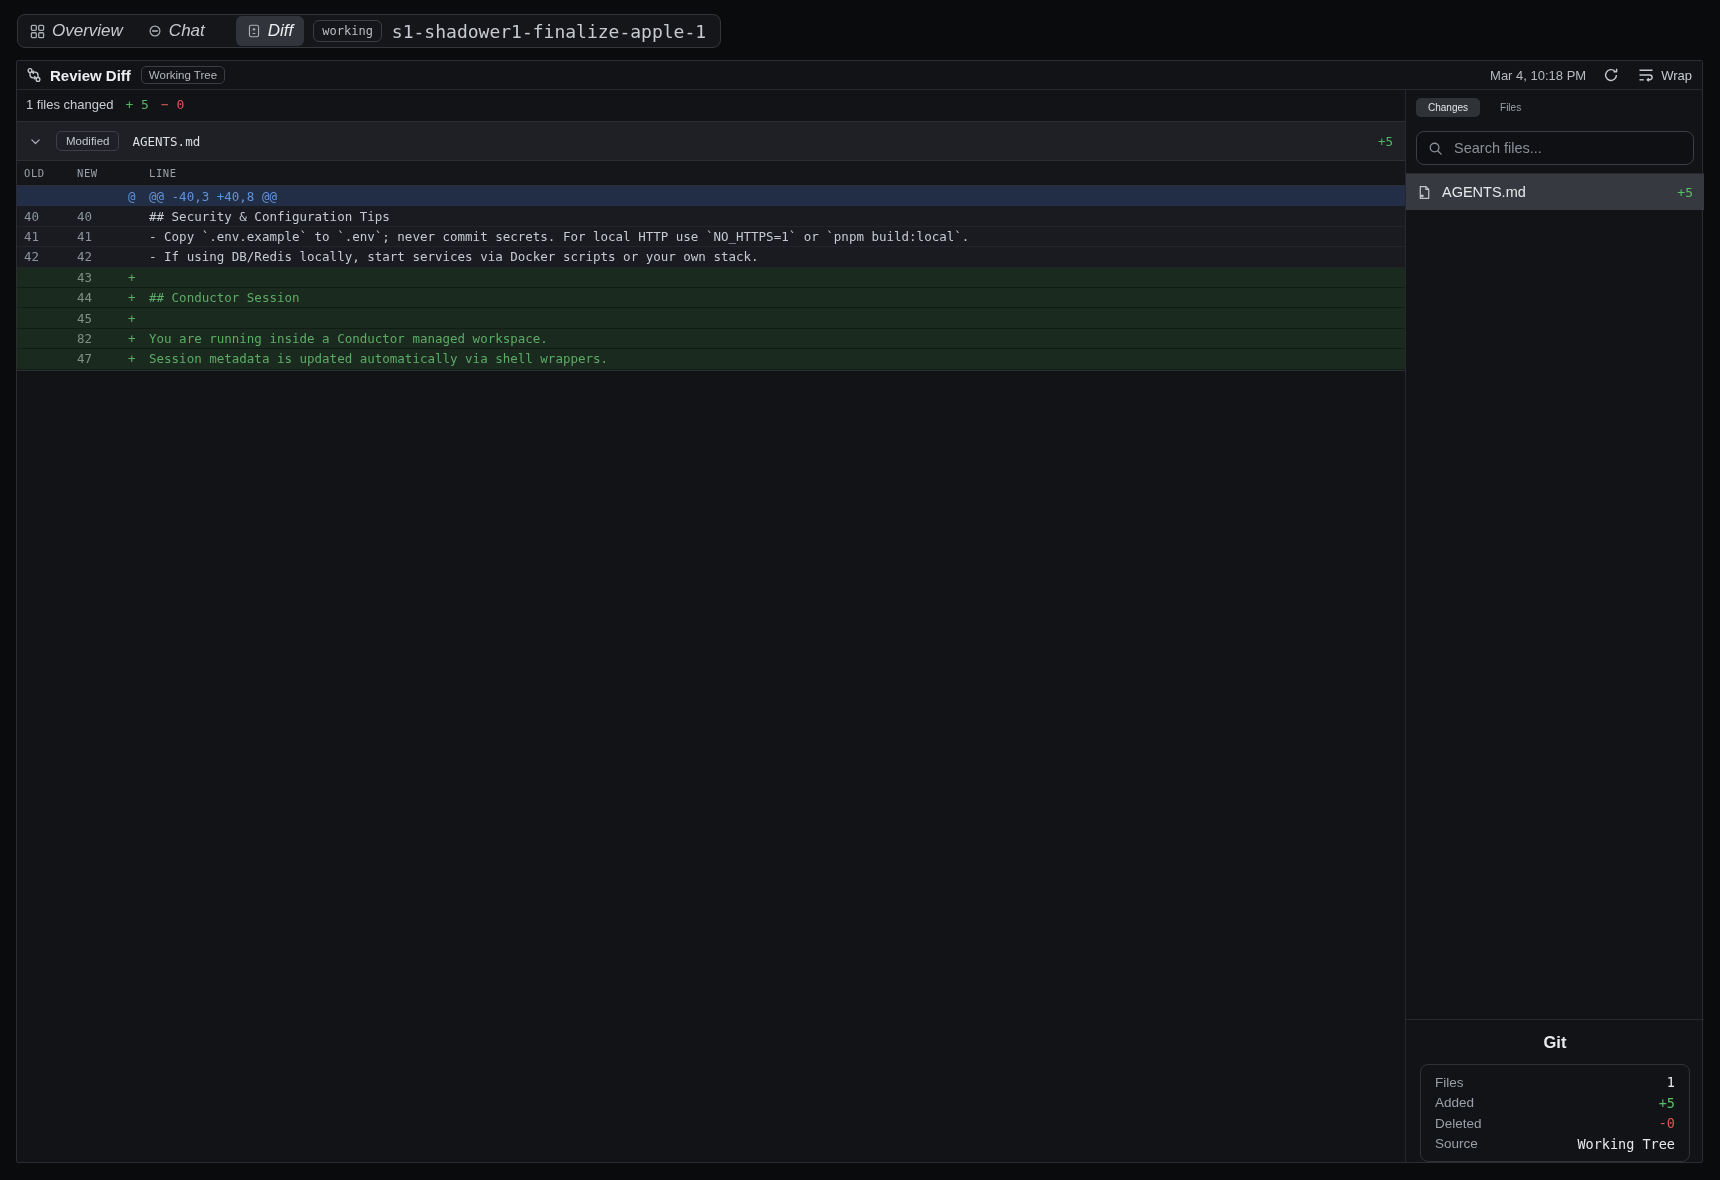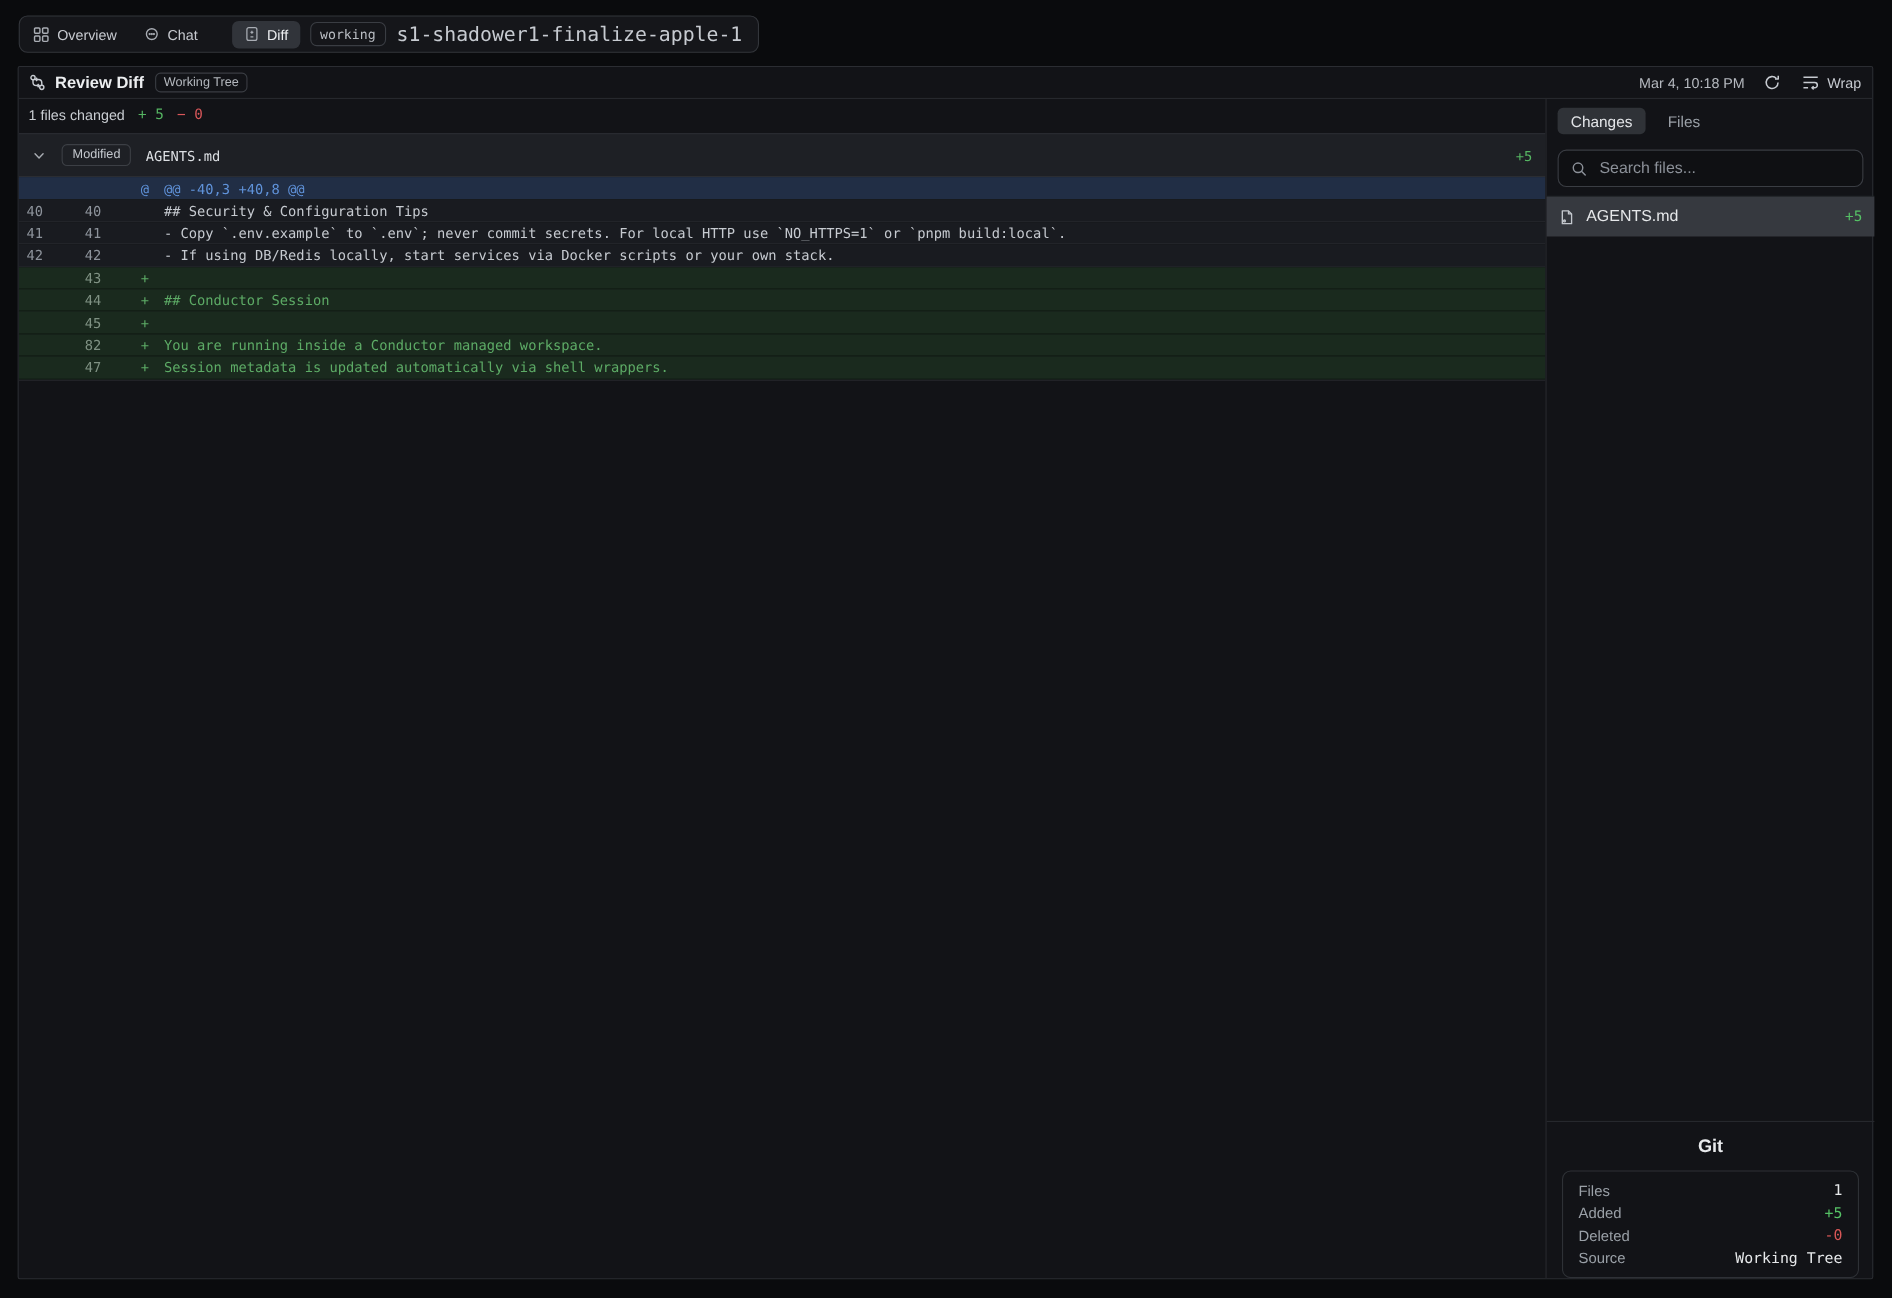--- a/index.html
+++ b/index.html
@@ -6,21 +6,21 @@
   body{width:1720px;height:1180px;position:relative;overflow:hidden;
        font-family:"Liberation Sans",sans-serif;color:#e8eaec;
        -webkit-font-smoothing:antialiased;}
   .mono{font-family:"DejaVu Sans Mono",monospace;}
   svg{display:block;}
 
   
   .topbar{position:absolute;left:17px;top:14px;height:34px;box-sizing:border-box;
           display:inline-flex;align-items:center;background:#15161a;
           border:1px solid #33363b;border-radius:8px;padding:0 14px 0 12px;}
-  .top-tab{display:flex;align-items:center;gap:7px;color:#c7cad0;font-size:13px;cursor:default;}
+  .top-tab{display:flex;align-items:center;gap:7px;color:#c7cad0;font-size:17px;cursor:default;font-style:italic;}
   .top-tab .ticon{color:#a9adb4;}
   .top-tab.active{background:#31343a;border-radius:6px;padding:5px 11px;color:#eceef0;}
   .tt-chat{margin-left:25px;}
   .tt-diff{margin-left:31px;}
   .working-badge{margin-left:9px;border:1px solid #3a3d43;border-radius:6px;
                  padding:3px 8px;font-size:12px;color:#b9bdc3;}
   .branch-name{margin-left:10px;font-size:18px;color:#c7cbd1;}
 
   
   .panel{position:absolute;left:16px;top:60px;width:1687px;height:1103px;
@@ -66,21 +66,21 @@
   .row-hunk{background:#212e45;color:#6093da;}
   .row-hunk .c-marker{color:#6093da;}
   .row-added{background:#1a2a1e;color:#5dab66;border-bottom:1px solid rgba(0,0,0,.32);}
   .row-added .c-new{color:#7f9183;}
   .diff-rows{border-bottom:1px solid #2b2d32;}
 
   
   .sidebar{position:absolute;left:1388px;top:28px;width:299px;bottom:0;
            box-sizing:border-box;border-left:1px solid #26282d;}
   .sb-tabs{display:flex;align-items:center;gap:8px;padding:9px 10px 0 10px;}
-  .sb-tab{font-size:14px;color:#9aa0a7;padding:4px 12px;border-radius:5px;
+  .sb-tab{font-size:10px;color:#9aa0a7;padding:4px 12px;border-radius:5px;
           background:none;border:none;cursor:pointer;font-family:"Liberation Sans",sans-serif;}
   .sb-tab.active{background:#2f3237;color:#e3e5e8;}
   .sb-search{margin:14px 10px 0 10px;height:34px;box-sizing:border-box;
              display:flex;align-items:center;gap:9px;padding:0 11px;
              background:#0f1013;border:1px solid #3a3d43;border-radius:8px;color:#8b9098;}
   .sb-search input{flex:1;background:transparent;border:none;outline:none;
                    color:#d6d9dd;font-size:14.5px;font-family:"Liberation Sans",sans-serif;}
   .sb-search input::placeholder{color:#8b9098;}
   .sb-divider{margin-top:8px;border-top:1px solid #26282d;}
   .sb-file-row{height:36px;display:flex;align-items:center;gap:10px;
@@ -188,20 +188,26 @@
         <button class="fc-chevron">
           <svg width="13" height="13" viewBox="0 0 16 16" fill="none" stroke="currentColor" stroke-width="1.6">
             <path d="M3.5 6l4.5 4.5L12.5 6" stroke-linecap="round" stroke-linejoin="round"></path>
           </svg>
           </button>
         <span class="mod-badge">Modified</span>
         <span class="fc-name mono">AGENTS.md</span>
         <span class="fc-adds mono">+5</span>
       </div>
 
+      <div class="dt-colhead mono">
+        <span class="c-old">OLD</span>
+        <span class="c-new">NEW</span>
+        <span class="c-marker"></span>
+        <span class="c-text">LINE</span>
+      </div>
 
       <div class="diff-rows mono" id="diff-rows">
           <div class="diff-row row-hunk">
             <span class="c-old"></span>
             <span class="c-new"></span>
             <span class="c-marker">@</span>
             <span class="c-text">@@ -40,3 +40,8 @@</span>
           </div>
           <div class="diff-row row-context">
             <span class="c-old">40</span>

